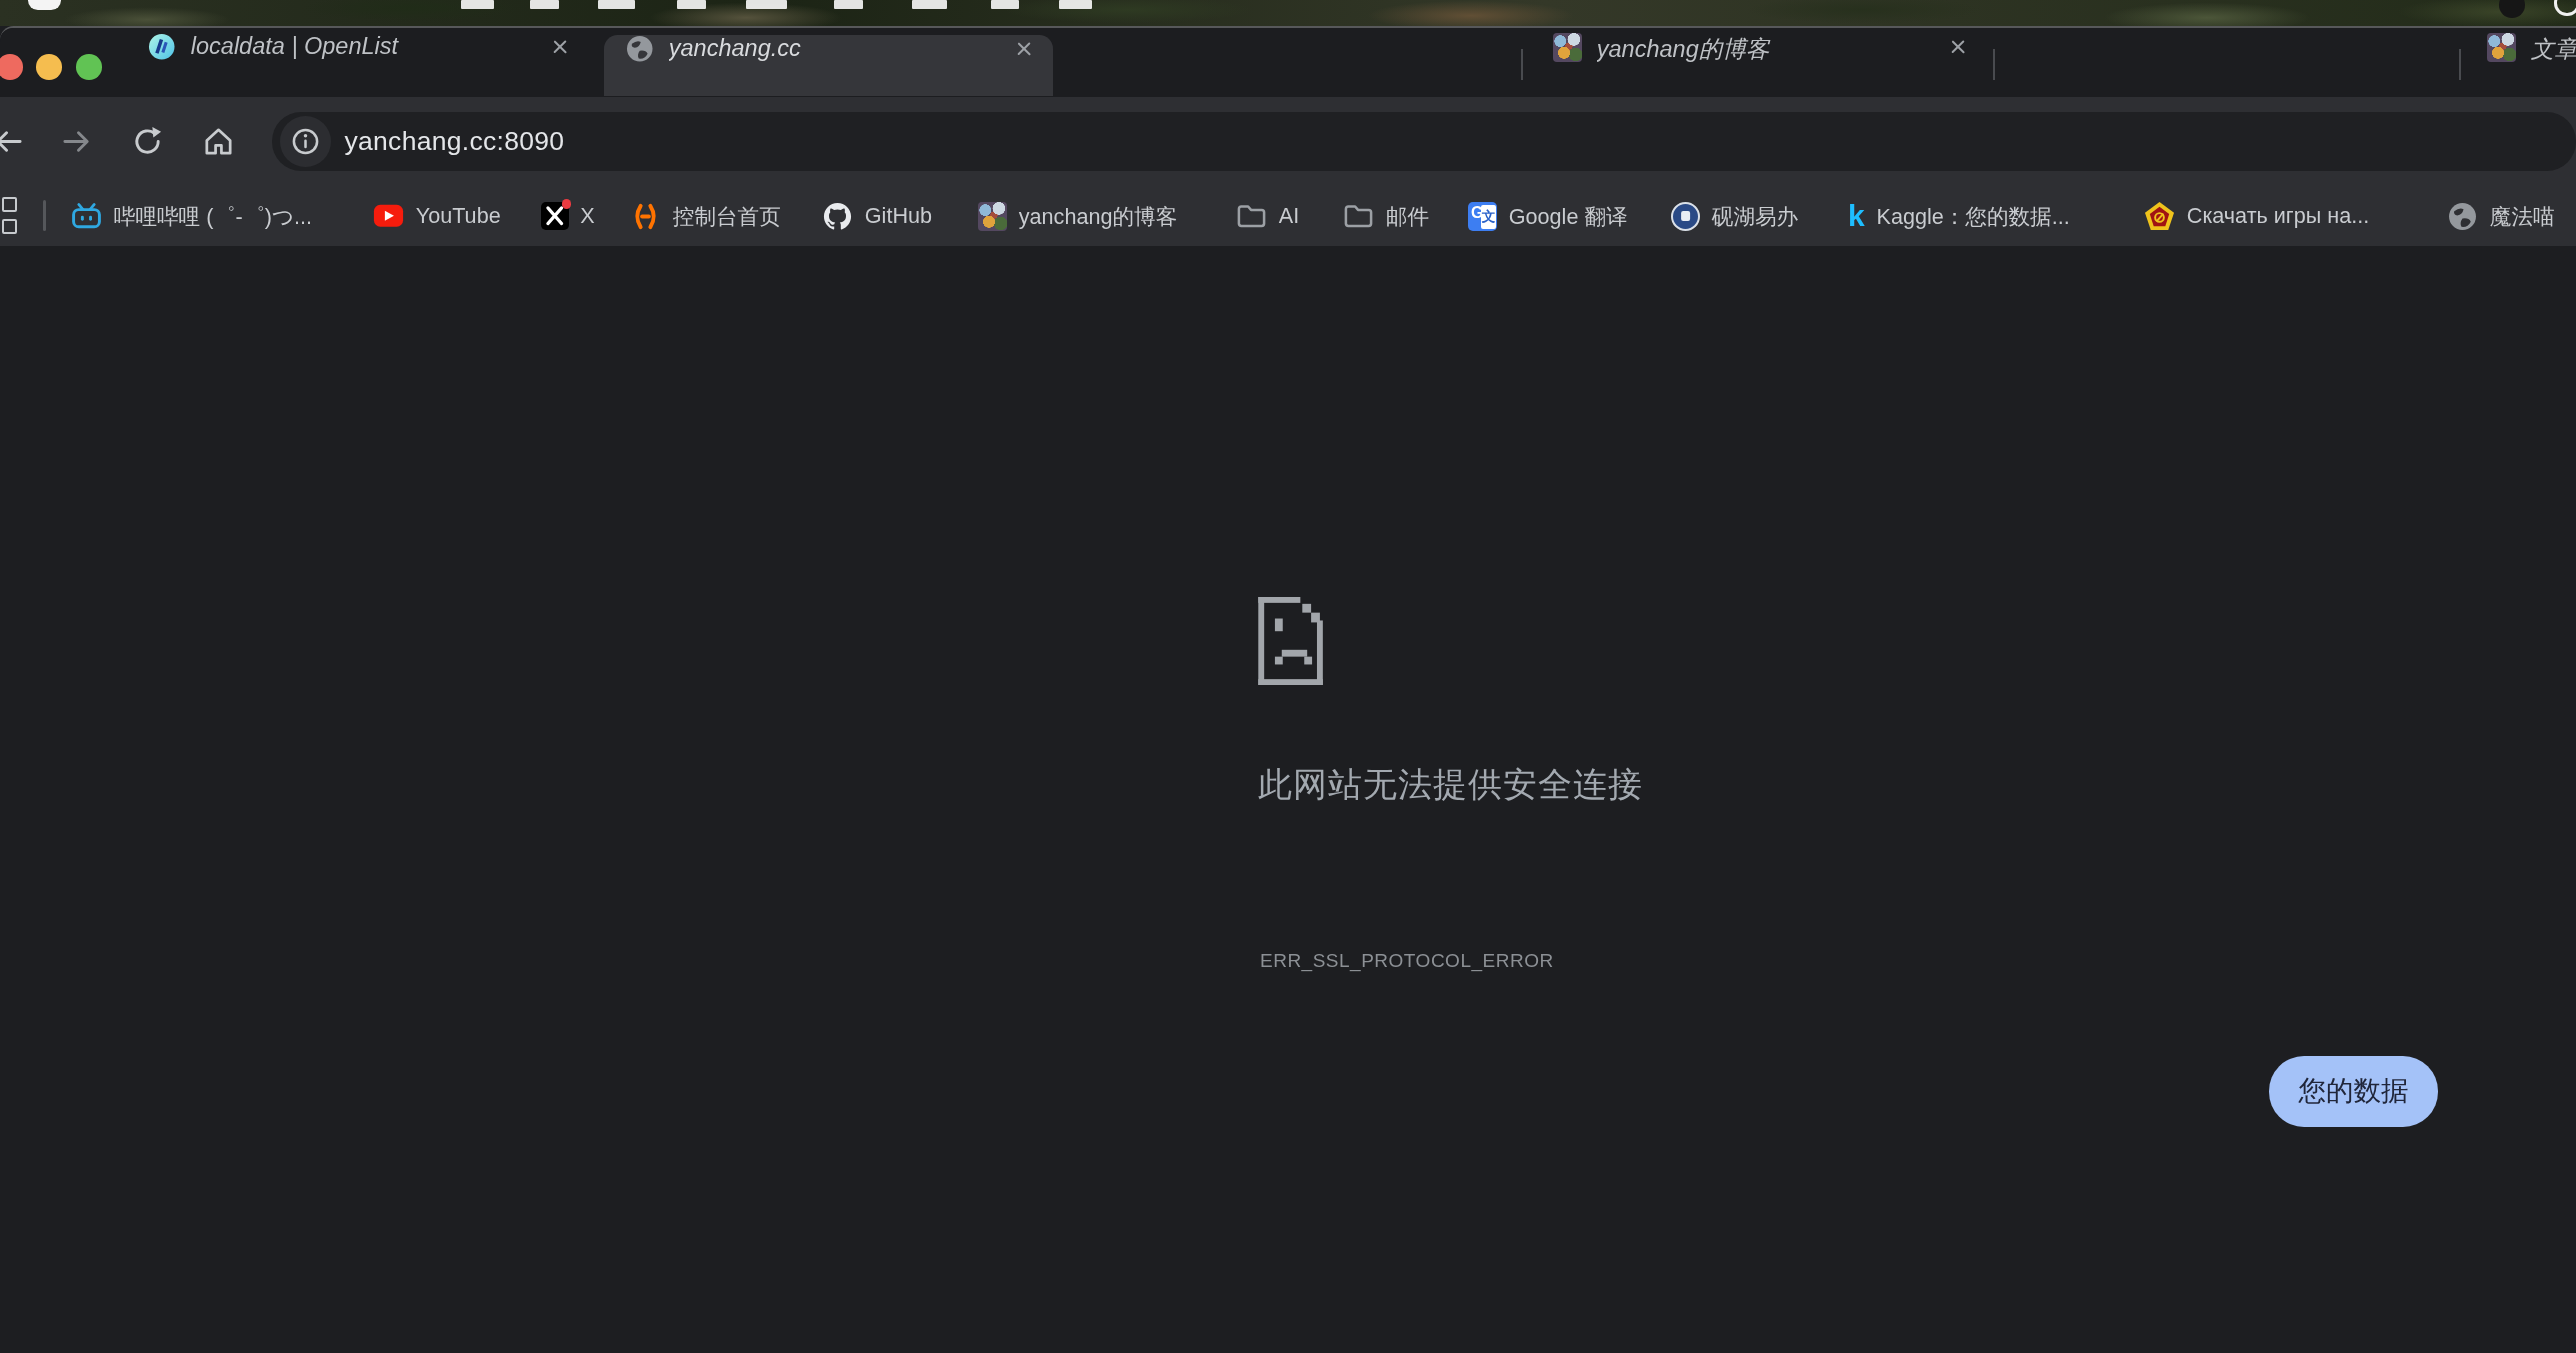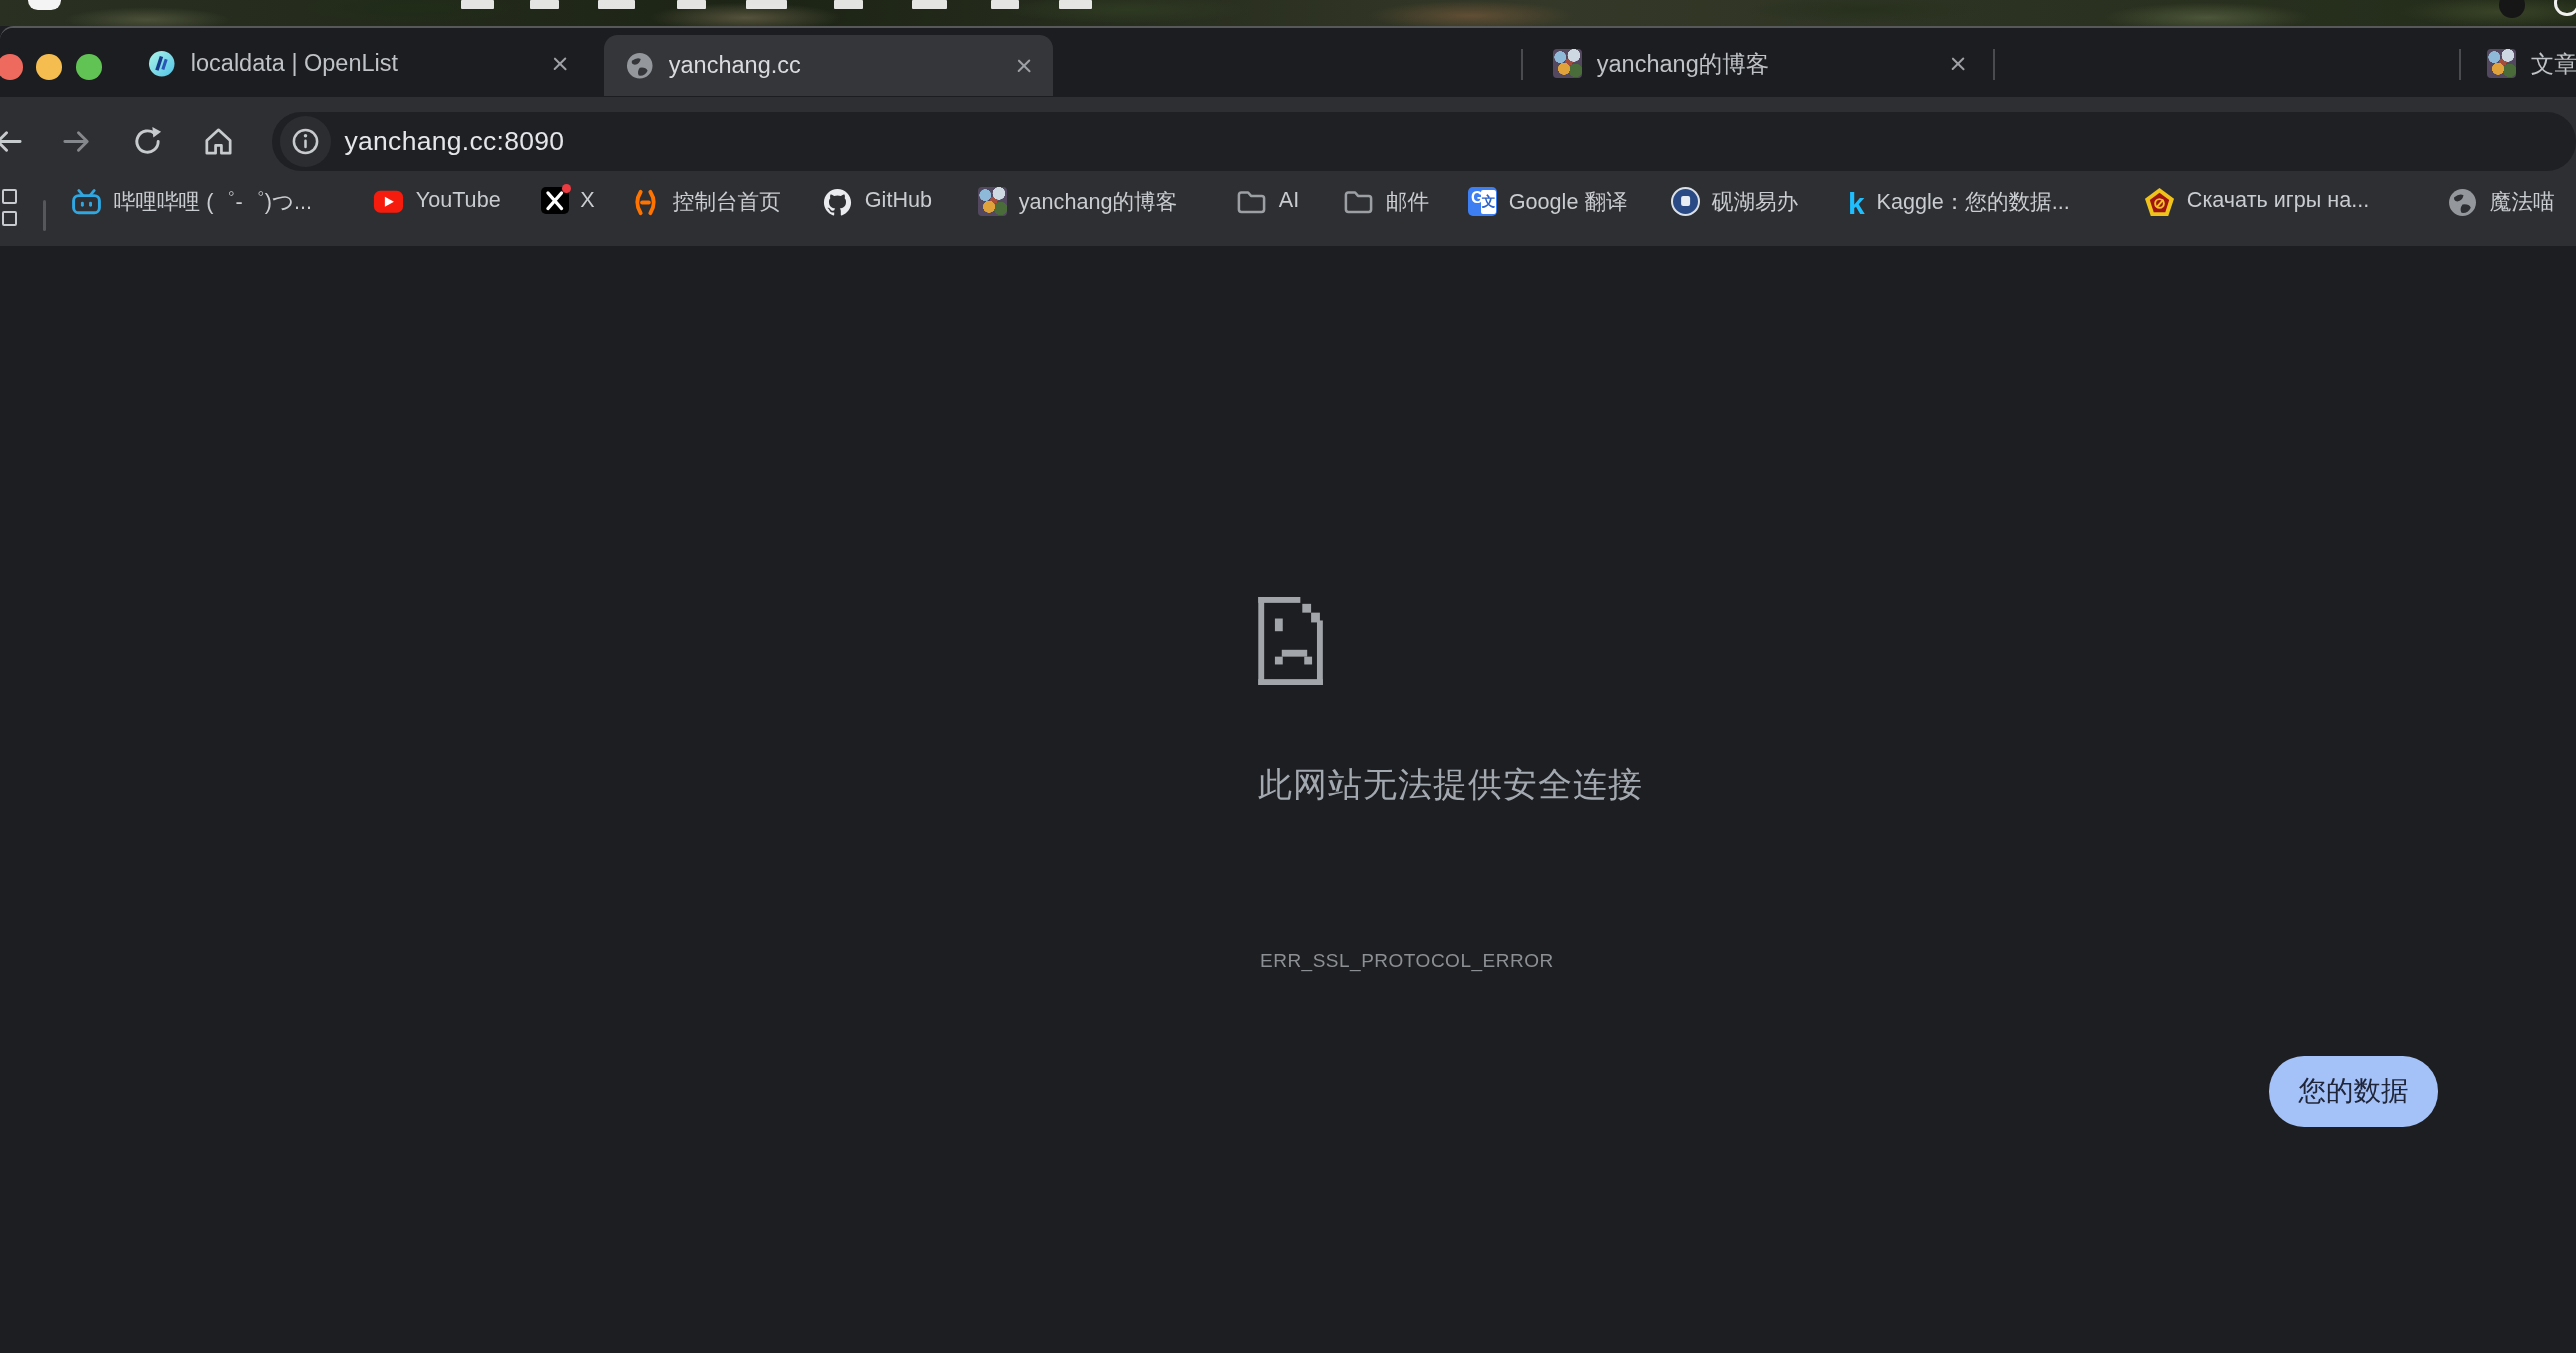--- a/index.html
+++ b/index.html
@@ -27,22 +27,22 @@
   .browser{position:absolute;left:0;top:25.5px;width:2576px;height:1328px;
     background:#1c1d20;border-top:2px solid #57585a;border-radius:13.7px 0 0 0;}
 
   
   .tabstrip{position:absolute;left:0;top:0;width:100%;height:69px;background:#1c1d20;border-radius:13.7px 0 0 0;}
   .traffic{position:absolute;top:26.5px;width:25.5px;height:25.5px;border-radius:50%;}
   .t-red{left:-2.9px;background:#ee6a5f;}
   .t-yellow{left:36px;background:#f5bd4f;}
   .t-green{left:76px;background:#61c354;}
 
-  .tab{position:absolute;top:5.9px;height:61px;display:flex;align-items:center;
-    padding:0 15.7px 0 21.6px;box-sizing:border-box;color:#bfc2c6;}
+  .tab{position:absolute;top:5.9px;height:61px;display:flex;align-items:flex-start;
+    padding:0 15.7px 0 21.6px;box-sizing:border-box;color:#bfc2c6;font-style:italic;}
   .tab .label{flex:1;font-size:23.5px;white-space:nowrap;overflow:hidden;text-overflow:ellipsis;margin:0 13.7px 0 15.7px;}
   .tab.active{background:#35363a;border-radius:13.7px 13.7px 0 0;color:#d9dbde;top:7.8px;height:61px;}
   .favicon{width:27.5px;height:27.5px;flex:none;display:flex;align-items:center;justify-content:center;}
   .close-x{position:relative;width:27.5px;height:27.5px;flex:none;border-radius:50%;}
   .close-x::before,.close-x::after{content:"";position:absolute;left:50%;top:50%;width:16.7px;height:2.4px;background:#9da1a6;border-radius:2px;}
   .close-x::before{transform:translate(-50%,-50%) rotate(45deg);}
   .close-x::after{transform:translate(-50%,-50%) rotate(-45deg);}
   .tab-sep{position:absolute;top:21.6px;width:2px;height:31px;background:#494b4f;}
 
   .thumb{width:29px;height:29px;border-radius:3.9px;flex:none;
@@ -56,21 +56,21 @@
 
   
   .toolbar{position:absolute;left:0;top:69px;width:100%;height:90px;background:#2e2f33;padding-left:20px;}
   .nav-ic{position:absolute;top:17.7px;width:55px;height:55px;display:flex;align-items:center;justify-content:center;}
   .omnibox{position:absolute;left:272px;top:15.7px;width:2304px;height:59px;border-radius:29px;background:#1f2023;display:flex;align-items:center;}
   .site-chip{width:51px;height:51px;border-radius:50%;background:#2c2d31;margin-left:7.8px;display:flex;align-items:center;justify-content:center;flex:none;}
   .url{font-size:26.5px;color:#e4e6e9;margin-left:13.7px;letter-spacing:0.3px;}
 
   
   .bookbar{position:absolute;left:0;top:159px;width:100%;height:59px;background:#2e2f33;}
-  .bm{position:absolute;top:0;height:59px;display:flex;gap:11.8px;}
+  .bm{position:absolute;top:0;height:59px;display:flex;align-items:center;gap:11.8px;}
   .bm .bm-label{font-size:21.6px;color:#c9ccd0;white-space:nowrap;}
   .sq-icon{position:relative;width:17.7px;height:43px;}
   .sq-icon i{position:absolute;left:0;width:14.7px;height:14.7px;border:2.5px solid #c7cace;border-radius:2px;box-sizing:border-box;display:block;}
   .sq-icon i:first-child{top:2.9px;} .sq-icon i:last-child{top:24.5px;}
   .bm-sep{position:absolute;left:43px;top:13.7px;width:2.9px;height:31px;background:#55575b;border-radius:2px;}
   .folder-ic,.bm-ic{width:31px;height:31px;flex:none;display:flex;align-items:center;justify-content:center;}
   .x-logo{position:relative;width:27.5px;height:27.5px;background:#000;border-radius:4.9px;flex:none;}
   .x-dot{position:absolute;right:-2.9px;top:-2.9px;width:9.8px;height:9.8px;border-radius:50%;background:#ec3b41;}
   .kaggle-k{font-size:30px;font-weight:bold;color:#1ebeff;font-family:"Liberation Sans","DejaVu Sans",sans-serif;}
   .gt-ic{position:relative;width:29px;height:29px;border-radius:4.9px;background:#3d7ef2;flex:none;}

